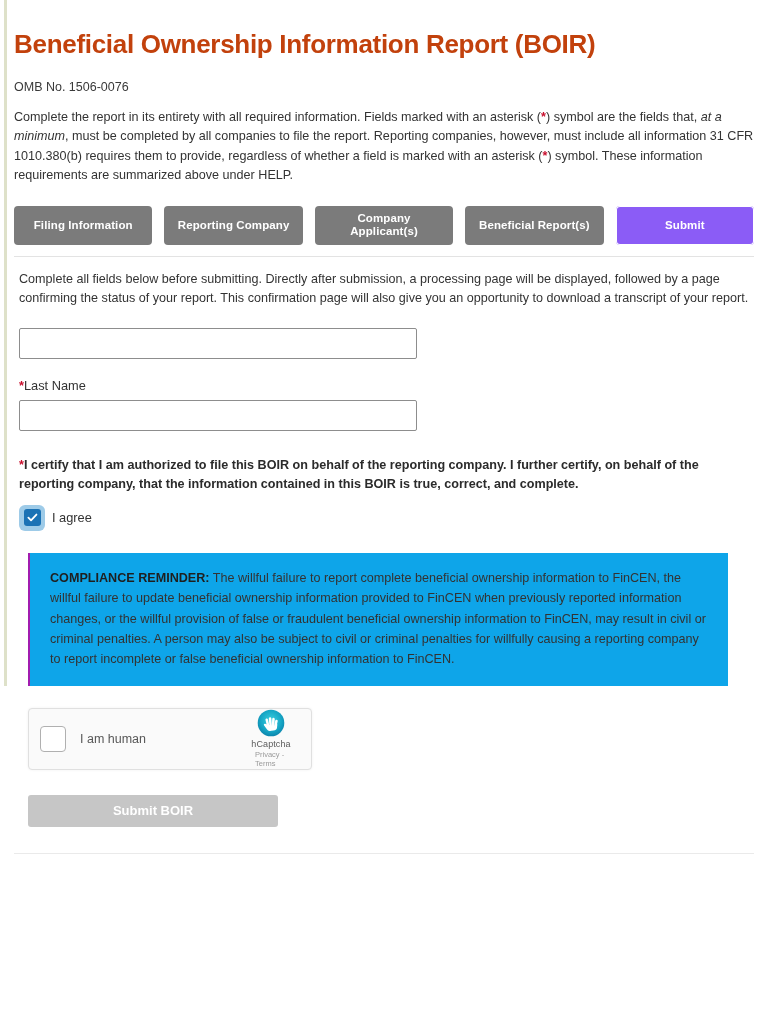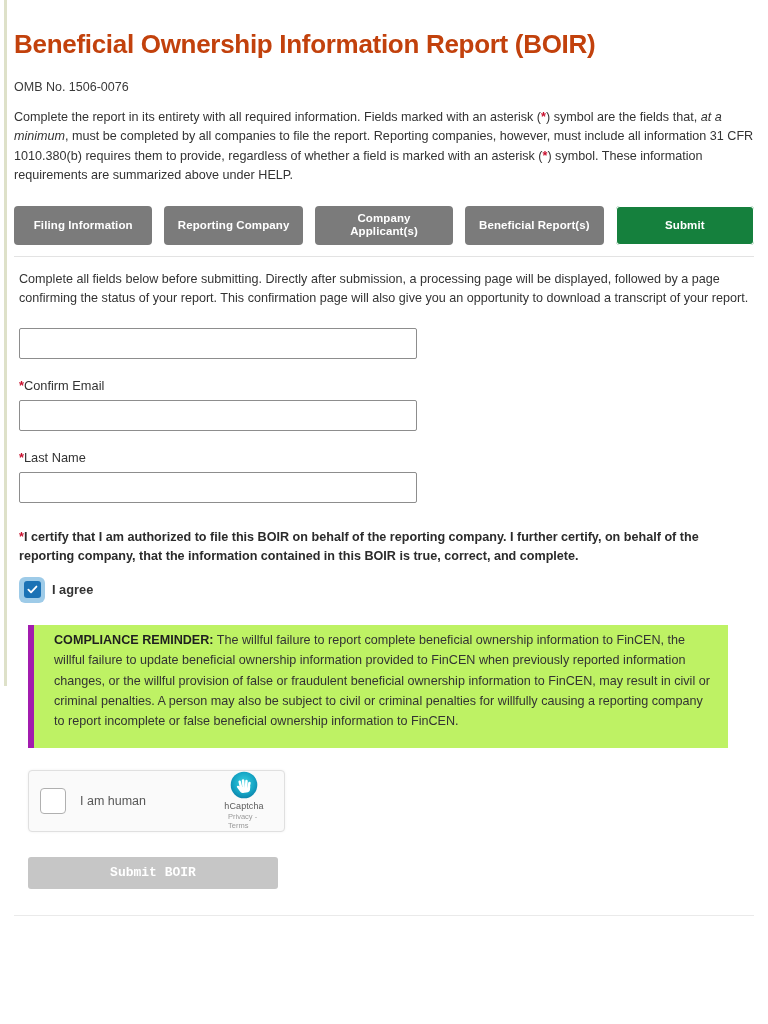--- a/index.html
+++ b/index.html
@@ -79,21 +79,21 @@
     display: flex;
     align-items: center;
     justify-content: center;
     text-align: center;
     line-height: 1.15;
     padding: 4px 6px;
     cursor: pointer;
     white-space: pre-line;
   }
   .tab.active {
-    background: #15803d;
+    background: #8b5cf6;
     box-shadow: 0 0 0 1px #ffffff inset;
   }
 
   .divider {
     border: none;
     border-top: 1px solid #e3e3e3;
     margin: 11px 0 0 0;
   }
 
   
@@ -159,40 +159,39 @@
     border-radius: 3px;
     background: #1b72b5;
     display: flex;
     align-items: center;
     justify-content: center;
   }
   .cb-box svg { display: block; }
   .agree-label {
     font-size: 12.8px;
     color: #333333;
-    font-weight: bold;
   }
 
   
   .compliance {
     margin: 22px 0 0 14px;
     margin-right: 26px;
-    background: #bef264;
-    border-left: 6px solid #a21caf;
-    padding: 5px 18px 16px 20px;
+    background: #0ea5e9;
+    border-left: 2px solid #a21caf;
+    padding: 15px 18px 16px 20px;
     font-size: 12.6px;
     line-height: 1.62;
     color: #333333;
   }
   .compliance b { font-weight: bold; color: #1f1f1f; }
 
   
   .captcha {
     margin: 22px 0 0 14px;
-    width: 257px;
+    width: 284px;
     height: 62px;
     background: #fafafa;
     border: 1px solid #e0e0e0;
     border-radius: 4px;
     display: flex;
     align-items: center;
     padding: 0 11px;
     box-shadow: 0 0 3px rgba(0,0,0,.06);
   }
   .captcha-cb {
@@ -234,21 +233,21 @@
 
   
   .submit-boir {
     margin: 25px 0 0 14px;
     width: 250px;
     height: 32px;
     background: #c6c6c6;
     color: #ffffff;
     border: none;
     border-radius: 3px;
-    font-family: Liberation Mono, monospace;
+    font-family: Liberation Sans, sans-serif;
     font-size: 13px;
     font-weight: bold;
     cursor: default;
   }
 
   
   .foot-divider {
     border: none;
     border-top: 1px solid #eaeaea;
     margin: 26px 0 0 0;
@@ -277,24 +276,20 @@
   </div>
 
   <hr class="divider">
 
   <p class="blurb">Complete all fields below before submitting. Directly after submission, a processing page will be displayed, followed by a page confirming the status of your report. This confirmation page will also give you an opportunity to download a transcript of your report.</p>
 
   <div class="field">
     <input class="field-input" type="text" placeholder="" style="">
   </div>
 
-  <div class="field">
-    <label class="field-label"><span class="ast">*</span><span>Confirm Email</span></label>
-    <input class="field-input" type="text" placeholder="" style="">
-  </div>
 
 
   <div class="field">
     <label class="field-label"><span class="ast">*</span><span>Last Name</span></label>
     <input class="field-input" type="text" placeholder="" style="">
   </div>
 
   <p class="certify"><span class="ast">*</span><span>I certify that I am authorized to file this BOIR on behalf of the reporting company. I further certify, on behalf of the reporting company, that the information contained in this BOIR is true, correct, and complete.</span></p>
 
   <div class="agree-row">

